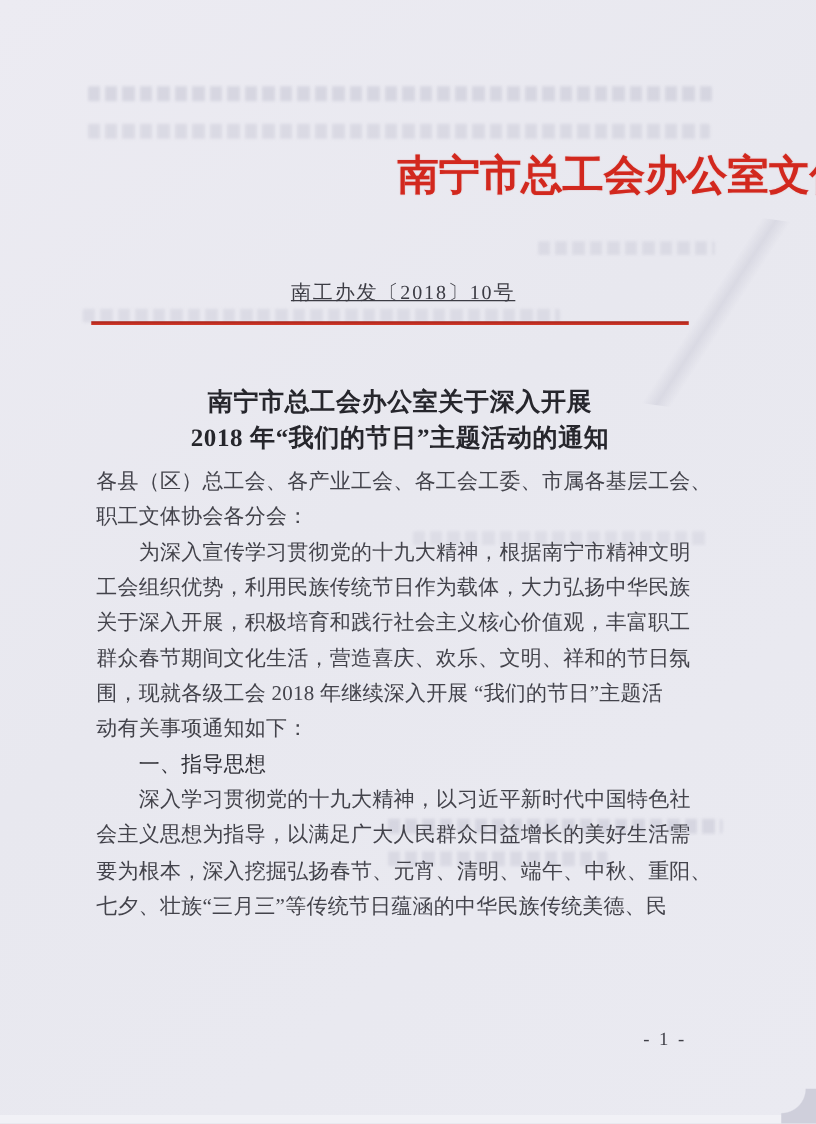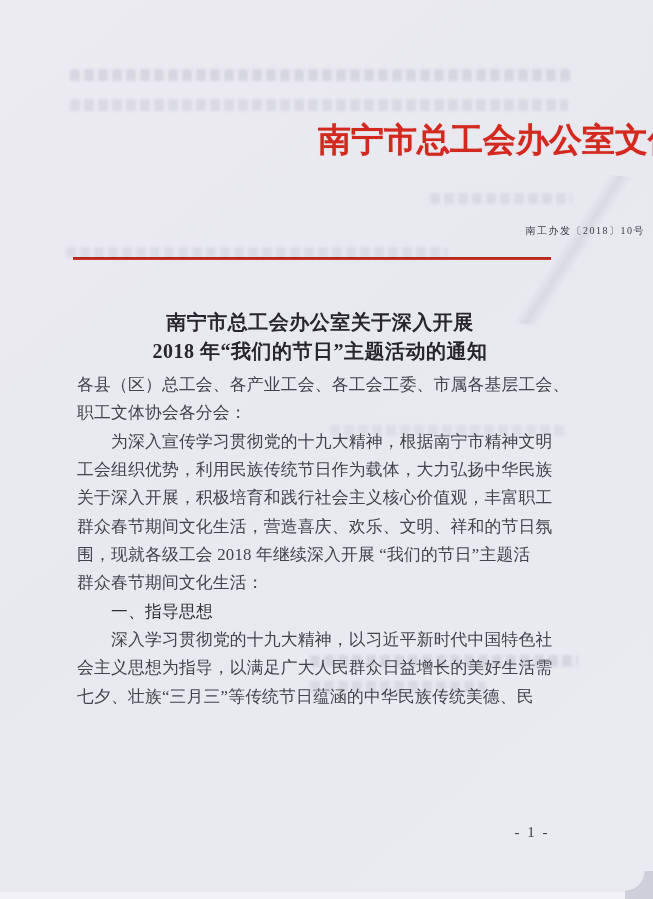--- a/index.html
+++ b/index.html
@@ -38,22 +38,22 @@
     text-align:right;
     font-size:33px;font-weight:bold;
     color:#d2281e;
     letter-spacing:0px;
     text-shadow:0 0 1px rgba(210,40,30,.45);
     white-space:nowrap;
     margin-left:28px;
   }
   .doc-number{
     position:absolute;top:224px;left:0;width:645px;
-    text-align:right;
-    font-size:10px;color:#3c3c44;letter-spacing:1.5px;
+    text-align:center;
+    font-size:16px;color:#3c3c44;letter-spacing:1.5px;text-decoration:underline;
   }
   .red-line{
     position:absolute;left:73px;top:257px;width:478px;height:3px;
     background:linear-gradient(#a82017,#d23a2b);
   }
   .main-title{
     position:absolute;top:308px;left:0;width:640px;
     text-align:center;
     font-size:20px;font-weight:bold;color:#26262c;
     line-height:29px;letter-spacing:.5px;
@@ -98,24 +98,25 @@
   </div>
 
   <div class="body-lines">
       <div class="line">各县（区）总工会、各产业工会、各工会工委、市属各基层工会、</div>
       <div class="line">职工文体协会各分会：</div>
       <div class="line indent">为深入宣传学习贯彻党的十九大精神，根据南宁市精神文明</div>
       <div class="line">工会组织优势，利用民族传统节日作为载体，大力弘扬中华民族</div>
       <div class="line">关于深入开展，积极培育和践行社会主义核心价值观，丰富职工</div>
       <div class="line">群众春节期间文化生活，营造喜庆、欢乐、文明、祥和的节日氛</div>
       <div class="line">围，现就各级工会 2018 年继续深入开展 “我们的节日”主题活</div>
-      <div class="line">群众春节期间文化生活：</div>
+      <div class="line">动有关事项通知如下：</div>
       <div class="line indent heading">一、指导思想</div>
       <div class="line indent">深入学习贯彻党的十九大精神，以习近平新时代中国特色社</div>
       <div class="line">会主义思想为指导，以满足广大人民群众日益增长的美好生活需</div>
+      <div class="line">要为根本，深入挖掘弘扬春节、元宵、清明、端午、中秋、重阳、</div>
       <div class="line">七夕、壮族“三月三”等传统节日蕴涵的中华民族传统美德、民</div>
     </div>
 
   <div class="page-number">- 1 -</div>
 
   <div class="edge-bottom"></div>
   <div class="corner-br"></div>
 </div>
 
 </body></html>

